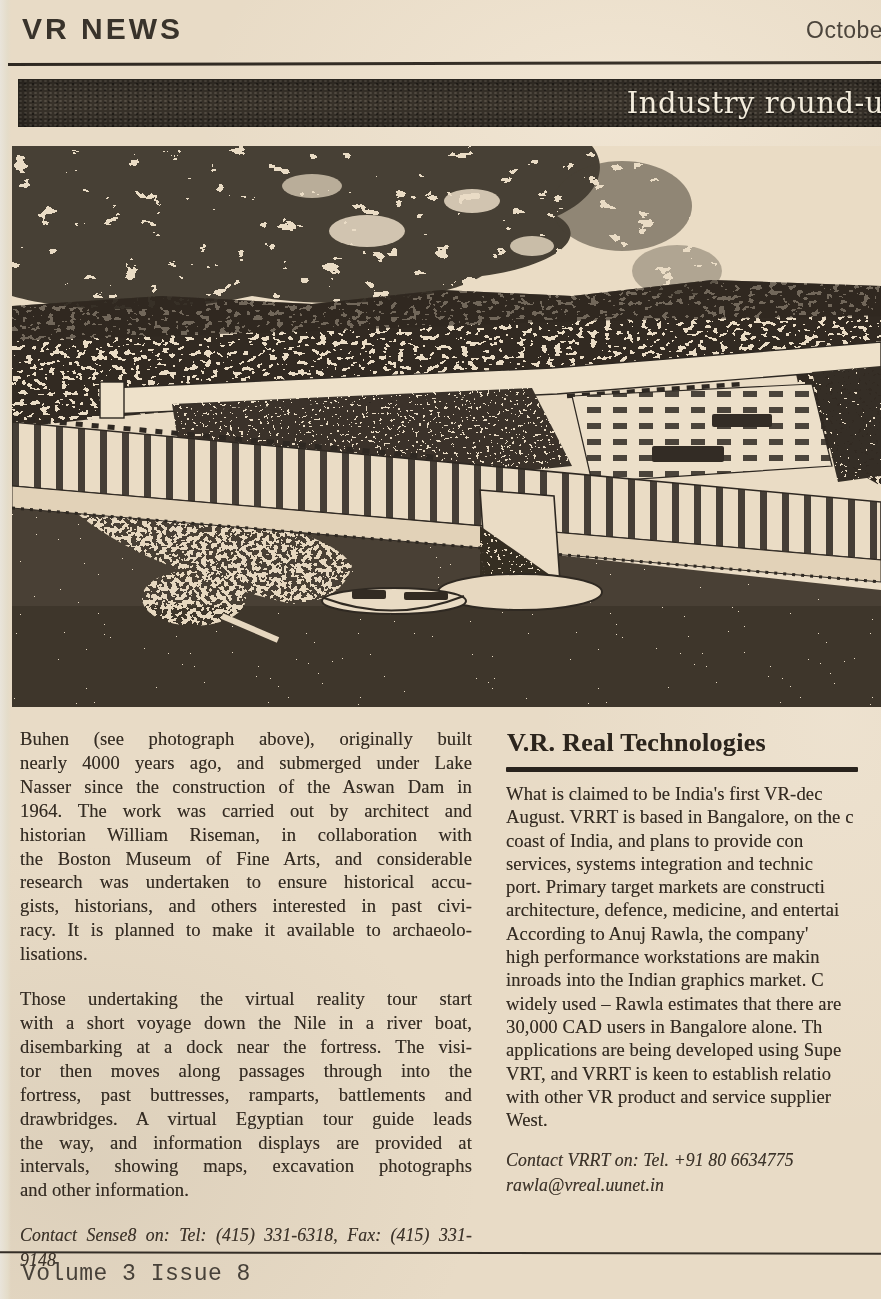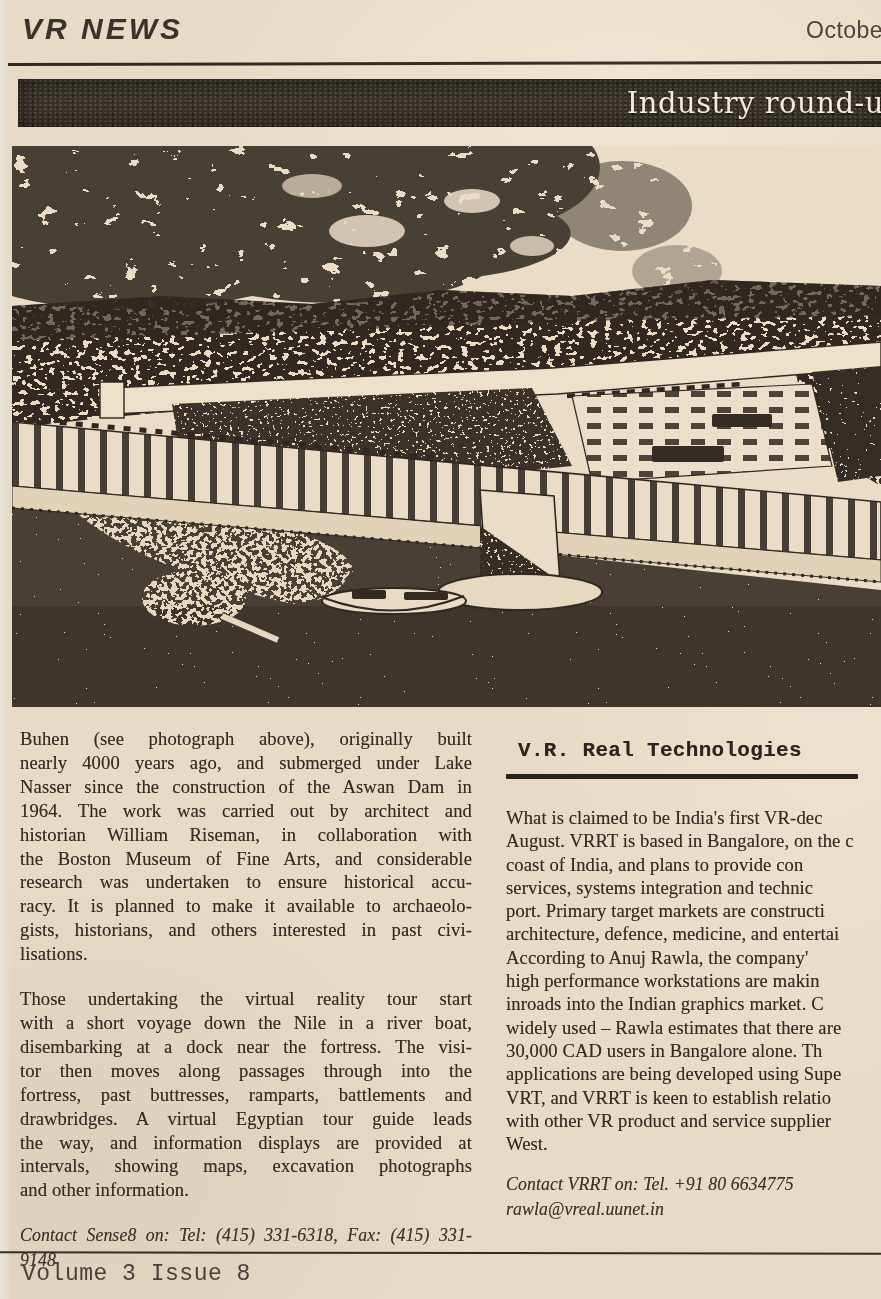--- a/index.html
+++ b/index.html
@@ -13,21 +13,21 @@
       radial-gradient(ellipse 600px 500px at 10% 90%, rgba(190,178,158,.28), transparent 65%),
       radial-gradient(ellipse 500px 700px at 95% 55%, rgba(247,238,224,.35), transparent 60%);
     font-family:"Liberation Serif", serif;
     color:#342c23;
   }
   .scan-edge{position:absolute;left:0;top:0;width:11px;height:100%;
     background:linear-gradient(to right,#e9e4da,#e4dcc9 70%,rgba(232,219,198,0));}
   
   .masthead{position:absolute;left:22px;top:12px;
     font-family:"Liberation Sans",sans-serif;font-size:30px;font-weight:700;
-    letter-spacing:3px;color:#39332b;font-style:italic;}
+    letter-spacing:3px;color:#39332b;}
   .issue-date{position:absolute;left:806px;top:17px;white-space:nowrap;
     font-family:"Liberation Sans",sans-serif;font-size:23px;color:#4c453c;letter-spacing:.5px;}
   .top-rule{position:absolute;left:8px;top:62px;width:873px;height:3px;
     background:linear-gradient(to right,#2e2821,#3b342b);transform:rotate(-.12deg);}
   
   .banner{position:absolute;left:18px;top:79px;width:863px;height:48px;
     background-color:#38322a;
     background-image:
       radial-gradient(rgba(238,228,208,.16) 1px, transparent 1.6px),
       radial-gradient(rgba(0,0,0,.38) 1px, transparent 1.7px);
@@ -43,24 +43,24 @@
   
   .col-left{position:absolute;left:20px;top:727px;width:452px;
     font-size:18.6px;line-height:23.9px;letter-spacing:.1px;
     text-shadow:0 0 .5px rgba(53,44,35,.5);}
   .col-left .para{margin:0 0 21px 0;}
   .line{text-align:justify;text-align-last:justify;}
   .line.last{text-align-last:left;}
   .contact{font-style:italic;font-size:17.8px;line-height:24.5px;color:#3d342a;}
   .col-right{position:absolute;left:506px;top:727px;width:375px;
     font-size:18.6px;letter-spacing:.1px;text-shadow:0 0 .5px rgba(53,44,35,.5);}
-  .col-right .heading{font-size:21px;font-weight:700;color:#2c251d;margin:12px;
-    font-family:Liberation Mono, monospace;letter-spacing:.3px;}
+  .col-right .heading{font-size:26px;font-weight:700;color:#2c251d;margin:1px;
+    font-family:Liberation Serif, serif;letter-spacing:.3px;}
   .heading-rule{margin-top:9px;width:352px;height:5px;background:#29231d;border-radius:1px;}
-  .col-right .body{margin-top:27px;line-height:23.3px;}
+  .col-right .body{margin-top:10px;line-height:23.3px;}
   .col-right .line{text-align:justify;text-align-last:left;white-space:nowrap;overflow:visible;}
   .col-right .contact{margin-top:17px;}
   .col-right .contact .line{white-space:nowrap;}
   
   .footer-rule{position:absolute;left:0;top:1252px;width:881px;height:2px;
     background:#332d26;transform:rotate(.1deg);}
   .footer-text{position:absolute;left:22px;top:1261px;
     font-family:Liberation Mono, monospace;font-size:23px;color:#474139;letter-spacing:.5px;}
 </style>
 </head>
@@ -190,22 +190,22 @@
 
   <div class="col-left">
     <div class="para">
         <div class="line">Buhen (see photograph above), originally built</div>
         <div class="line">nearly 4000 years ago, and submerged under Lake</div>
         <div class="line">Nasser since the construction of the Aswan Dam in</div>
         <div class="line">1964. The work was carried out by architect and</div>
         <div class="line">historian William Riseman, in collaboration with</div>
         <div class="line">the Boston Museum of Fine Arts, and considerable</div>
         <div class="line">research was undertaken to ensure historical accu-</div>
+        <div class="line">gists, historians, and others interested in past civi-</div>
         <div class="line">racy. It is planned to make it available to archaeolo-</div>
-        <div class="line">gists, historians, and others interested in past civi-</div>
         <div class="line last">lisations.</div>
       </div>
     <div class="para">
         <div class="line">Those undertaking the virtual reality tour start</div>
         <div class="line">with a short voyage down the Nile in a river boat,</div>
         <div class="line">disembarking at a dock near the fortress. The visi-</div>
         <div class="line">tor then moves along passages through into the</div>
         <div class="line">fortress, past buttresses, ramparts, battlements and</div>
         <div class="line">drawbridges. A virtual Egyptian tour guide leads</div>
         <div class="line">the way, and information displays are provided at</div>

